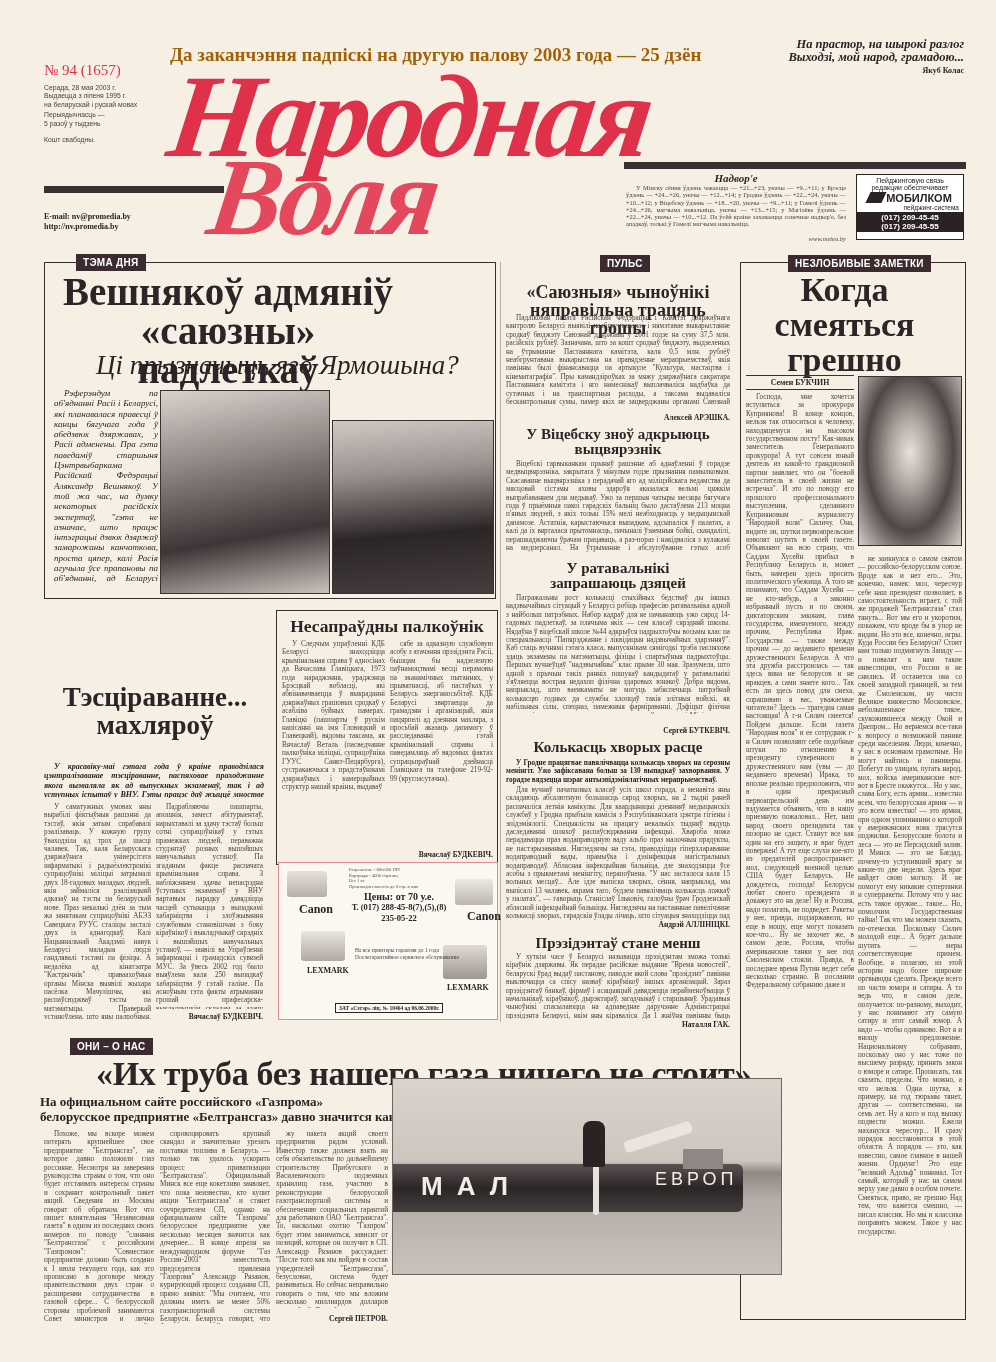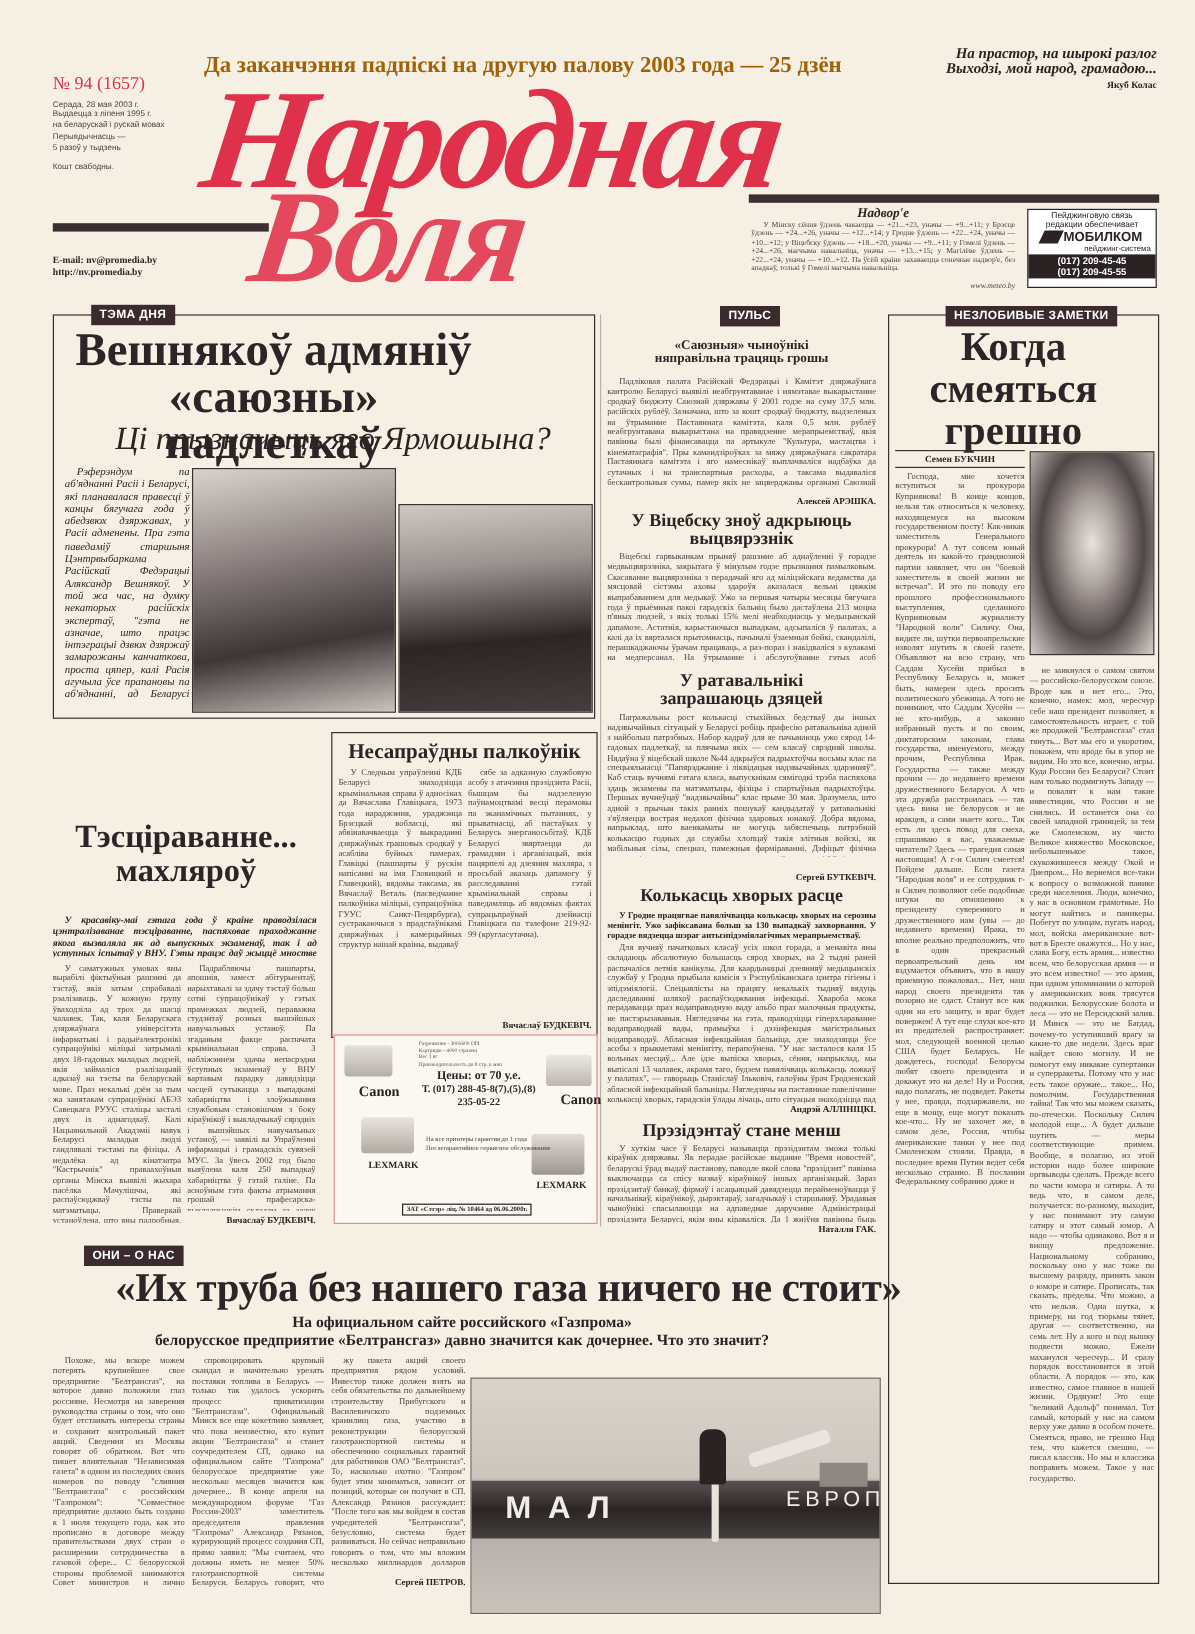--- a/index.html
+++ b/index.html
@@ -85,21 +85,21 @@
 
 <div class="abs photo" style="left:160px;top:390px;width:170px;height:204px;background:linear-gradient(170deg,#d9d2cc 0%,#8e8482 35%,#3d3536 70%,#c9c2bc 100%)"></div>
 <div class="abs photo" style="left:332px;top:420px;width:162px;height:174px;background:linear-gradient(175deg,#cfc8c2 0%,#9b9290 30%,#2c2526 65%,#453d3e 100%)"></div>
 
 <div class="abs" style="left:54px;top:594px;width:438px">
 </div>
 
 <div class="tag" style="left:600px;top:255px">ПУЛЬС</div>
 <div class="rule" style="left:500px;top:262px;width:1px;height:760px;background:#b9b0a8"></div>
 
-<div class="hbig abs" style="left:506px;top:283px;width:224px;font-size:11px">
+<div class="hbig abs" style="left:506px;top:283px;width:224px;font-size:18px">
   <div>«Саюзныя» чыноўнікі</div>
   <div>няправільна трацяць грошы</div>
 </div>
 <div class="abs body-text" style="left:506px;top:314px;width:224px;height:92px;text-indent:10px">Падліковая палата Расійскай Федэрацыі і Камітэт дзяржаўнага кантролю Беларусі выявілі неабгрунтаванае і нямэтавае выкарыстанне сродкаў бюджэту Саюзнай дзяржавы ў 2001 годзе на суму 37,5 млн. расійскіх рублёў. Зазначана, што за кошт сродкаў бюджэту, выдзеленых на ўтрыманне Пастаяннага камітэта, каля 0,5 млн. рублёў неабгрунтавана выкарыстана на правядзенне мерапрыемстваў, якія павінны былі фінансавацца па артыкуле "Культура, мастацтва і кінематаграфія". Пры камандзіроўках за мяжу дзяржаўнага сакратара Пастаяннага камітэта і яго намеснікаў выплачваліся надбаўка да сутачных і на транспартныя расходы, а таксама выдаваліся бескантрольныя сумы, памер якіх не зацверджаны органамі Саюзнай дзяржавы. Усе згаданыя расходы склалі 703,6 тыс. рублёў, у тым ліку бескантрольныя сумы — 557,1 тыс. рублёў.</div>
 <div class="abs byline" style="left:506px;top:413px;width:224px">Алексей АРЭШКА.</div>
 
 <div class="hbig abs" style="left:506px;top:427px;width:224px;font-size:15px">
   <div>У Віцебску зноў адкрыюць</div>
   <div>выцвярэзнік</div>
 </div>
@@ -172,31 +172,31 @@
     <div>Разрешение - 300х600 DPI</div>
     <div>Картридж - 4000 страниц</div>
     <div>Вес 1 кг</div>
     <div>Производительность до 8 стр. в мин</div>
   </div>
   <div class="abs serif" style="left:56px;top:140px;border:1px solid #2b2224;padding:1px 3px;font-size:5.5px;font-weight:bold;white-space:nowrap">ЗАТ «Сэтэр» лiц. № 10464 ад 06.06.2000г.</div>
 </div>
 
 <div class="tag" style="left:70px;top:1038px">ОНИ – О НАС</div>
 <div class="abs serif" style="left:96px;top:1055px;font-size:34px;font-weight:bold;color:#2e2326;white-space:nowrap;letter-spacing:-0.3px">«Их труба без нашего газа ничего не стоит»</div>
-<div class="abs serif" style="left:40px;top:1094px;width:690px;text-align:center;font-weight:bold;font-size:13px;line-height:15px">
+<div class="abs serif" style="left:40px;top:1094px;width:690px;text-align:left;font-weight:bold;font-size:13px;line-height:15px">
   <div>На официальном сайте российского «Газпрома»</div>
   <div>белорусское предприятие «Белтрансгаз» давно значится как дочернее. Что это значит?</div>
 </div>
 
 <div class="abs body-text" style="left:44px;top:1130px;width:110px;height:194px;text-indent:10px">Похоже, мы вскоре можем потерять крупнейшее свое предприятие "Белтрансгаз", на которое давно положили глаз россияне. Несмотря на заверения руководства страны о том, что оно будет отстаивать интересы страны и сохранит контрольный пакет акций. Сведения из Москвы говорят об обратном. Вот что пишет влиятельная "Независимая газета" в одном из последних своих номеров по поводу "слияния "Белтрансгаза" с российским "Газпромом": "Совместное предприятие должно быть создано к 1 июля текущего года, как это прописано в договоре между правительствами двух стран о расширении сотрудничества в газовой сфере... С белорусской стороны проблемой занимаются Совет министров и лично президент, которые пытаются "не продешевить" с продажей "фамильного серебра" отечественной экономики. Расставаться с ним настолько тяжело, что российской стороне пришлось в конце прошлого года</div>
 <div class="abs body-text" style="left:160px;top:1130px;width:110px;height:194px;text-indent:10px">спровоцировать крупный скандал и значительно урезать поставки топлива в Беларусь — только так удалось ускорить процесс приватизации "Белтрансгаза". Официальный Минск все еще кокетливо заявляет, что пока неизвестно, кто купит акции "Белтрансгаза" и станет соучредителем СП, однако на официальном сайте "Газпрома" белорусское предприятие уже несколько месяцев значится как дочернее... В конце апреля на международном форуме "Газ России-2003" заместитель председателя правления "Газпрома" Александр Рязанов, курирующий процесс создания СП, прямо заявил: "Мы считаем, что должны иметь не менее 50% газотранспортной системы Беларуси. Беларусь говорит, что будет по рыночной цене продавать свои активы. Спорная позиция, потому что их труба без нашего газа ничего не стоит. Так что нам надо будет серьезно договариваться"... Минск сопровождает прода-</div>
 <div class="abs body-text" style="left:276px;top:1130px;width:112px;height:178px;text-indent:10px">жу пакета акций своего предприятия рядом условий. Инвестор также должен взять на себя обязательства по дальнейшему строительству Прибугского и Василевичского подземных хранилищ газа, участию в реконструкции белорусской газотранспортной системы и обеспечению социальных гарантий для работников ОАО "Белтрансгаз". То, насколько охотно "Газпром" будет этим заниматься, зависит от позиций, которые он получит в СП. Александр Рязанов рассуждает: "После того как мы войдем в состав учредителей "Белтрансгаза", безусловно, система будет развиваться. Но сейчас неправильно говорить о том, что мы вложим несколько миллиардов долларов или рублей. Если будет выгодно — инвестируем, а если нет, то не будем этим заниматься..." Как видим, российская сторона намерена продиктовать свои условия. И она имеет большие возможности для этого.</div>
 <div class="abs byline" style="left:276px;top:1314px;width:112px">Сергей ПЕТРОВ.</div>
 
-<div class="abs" style="left:392px;top:1148px;width:342px;height:197px;background:linear-gradient(#d9d3cc 0%,#cdc6bf 42%,#8f8884 48%,#b5aea8 62%,#c9c2bb 100%);border:1px solid #6e6665;overflow:hidden">
+<div class="abs" style="left:392px;top:1078px;width:390px;height:197px;background:linear-gradient(#d9d3cc 0%,#cdc6bf 42%,#8f8884 48%,#b5aea8 62%,#c9c2bb 100%);border:1px solid #6e6665;overflow:hidden">
   <div class="pipe" style="left:-10px;top:85px;width:360px;height:48px"></div>
   <div class="abs sans" style="left:28px;top:92px;color:#f1ece6;font-size:26px;font-weight:bold;letter-spacing:14px">МАЛ</div>
   <div class="abs sans" style="left:262px;top:90px;color:#f1ece6;font-size:18px;letter-spacing:4px">ЕВРОП</div>
   <div class="abs" style="left:200px;top:84px;width:6px;height:52px;background:#e7e2dc;border-radius:3px"></div>
   <div class="abs" style="left:190px;top:42px;width:22px;height:46px;background:#2a2324;border-radius:8px 8px 2px 2px"></div>
   <div class="abs" style="left:230px;top:52px;width:70px;height:12px;background:#e9e4de;transform:rotate(-18deg);border-radius:4px"></div>
   <div class="abs" style="left:290px;top:70px;width:40px;height:20px;background:#8e8783"></div>
 </div>
 
 </body></html>

